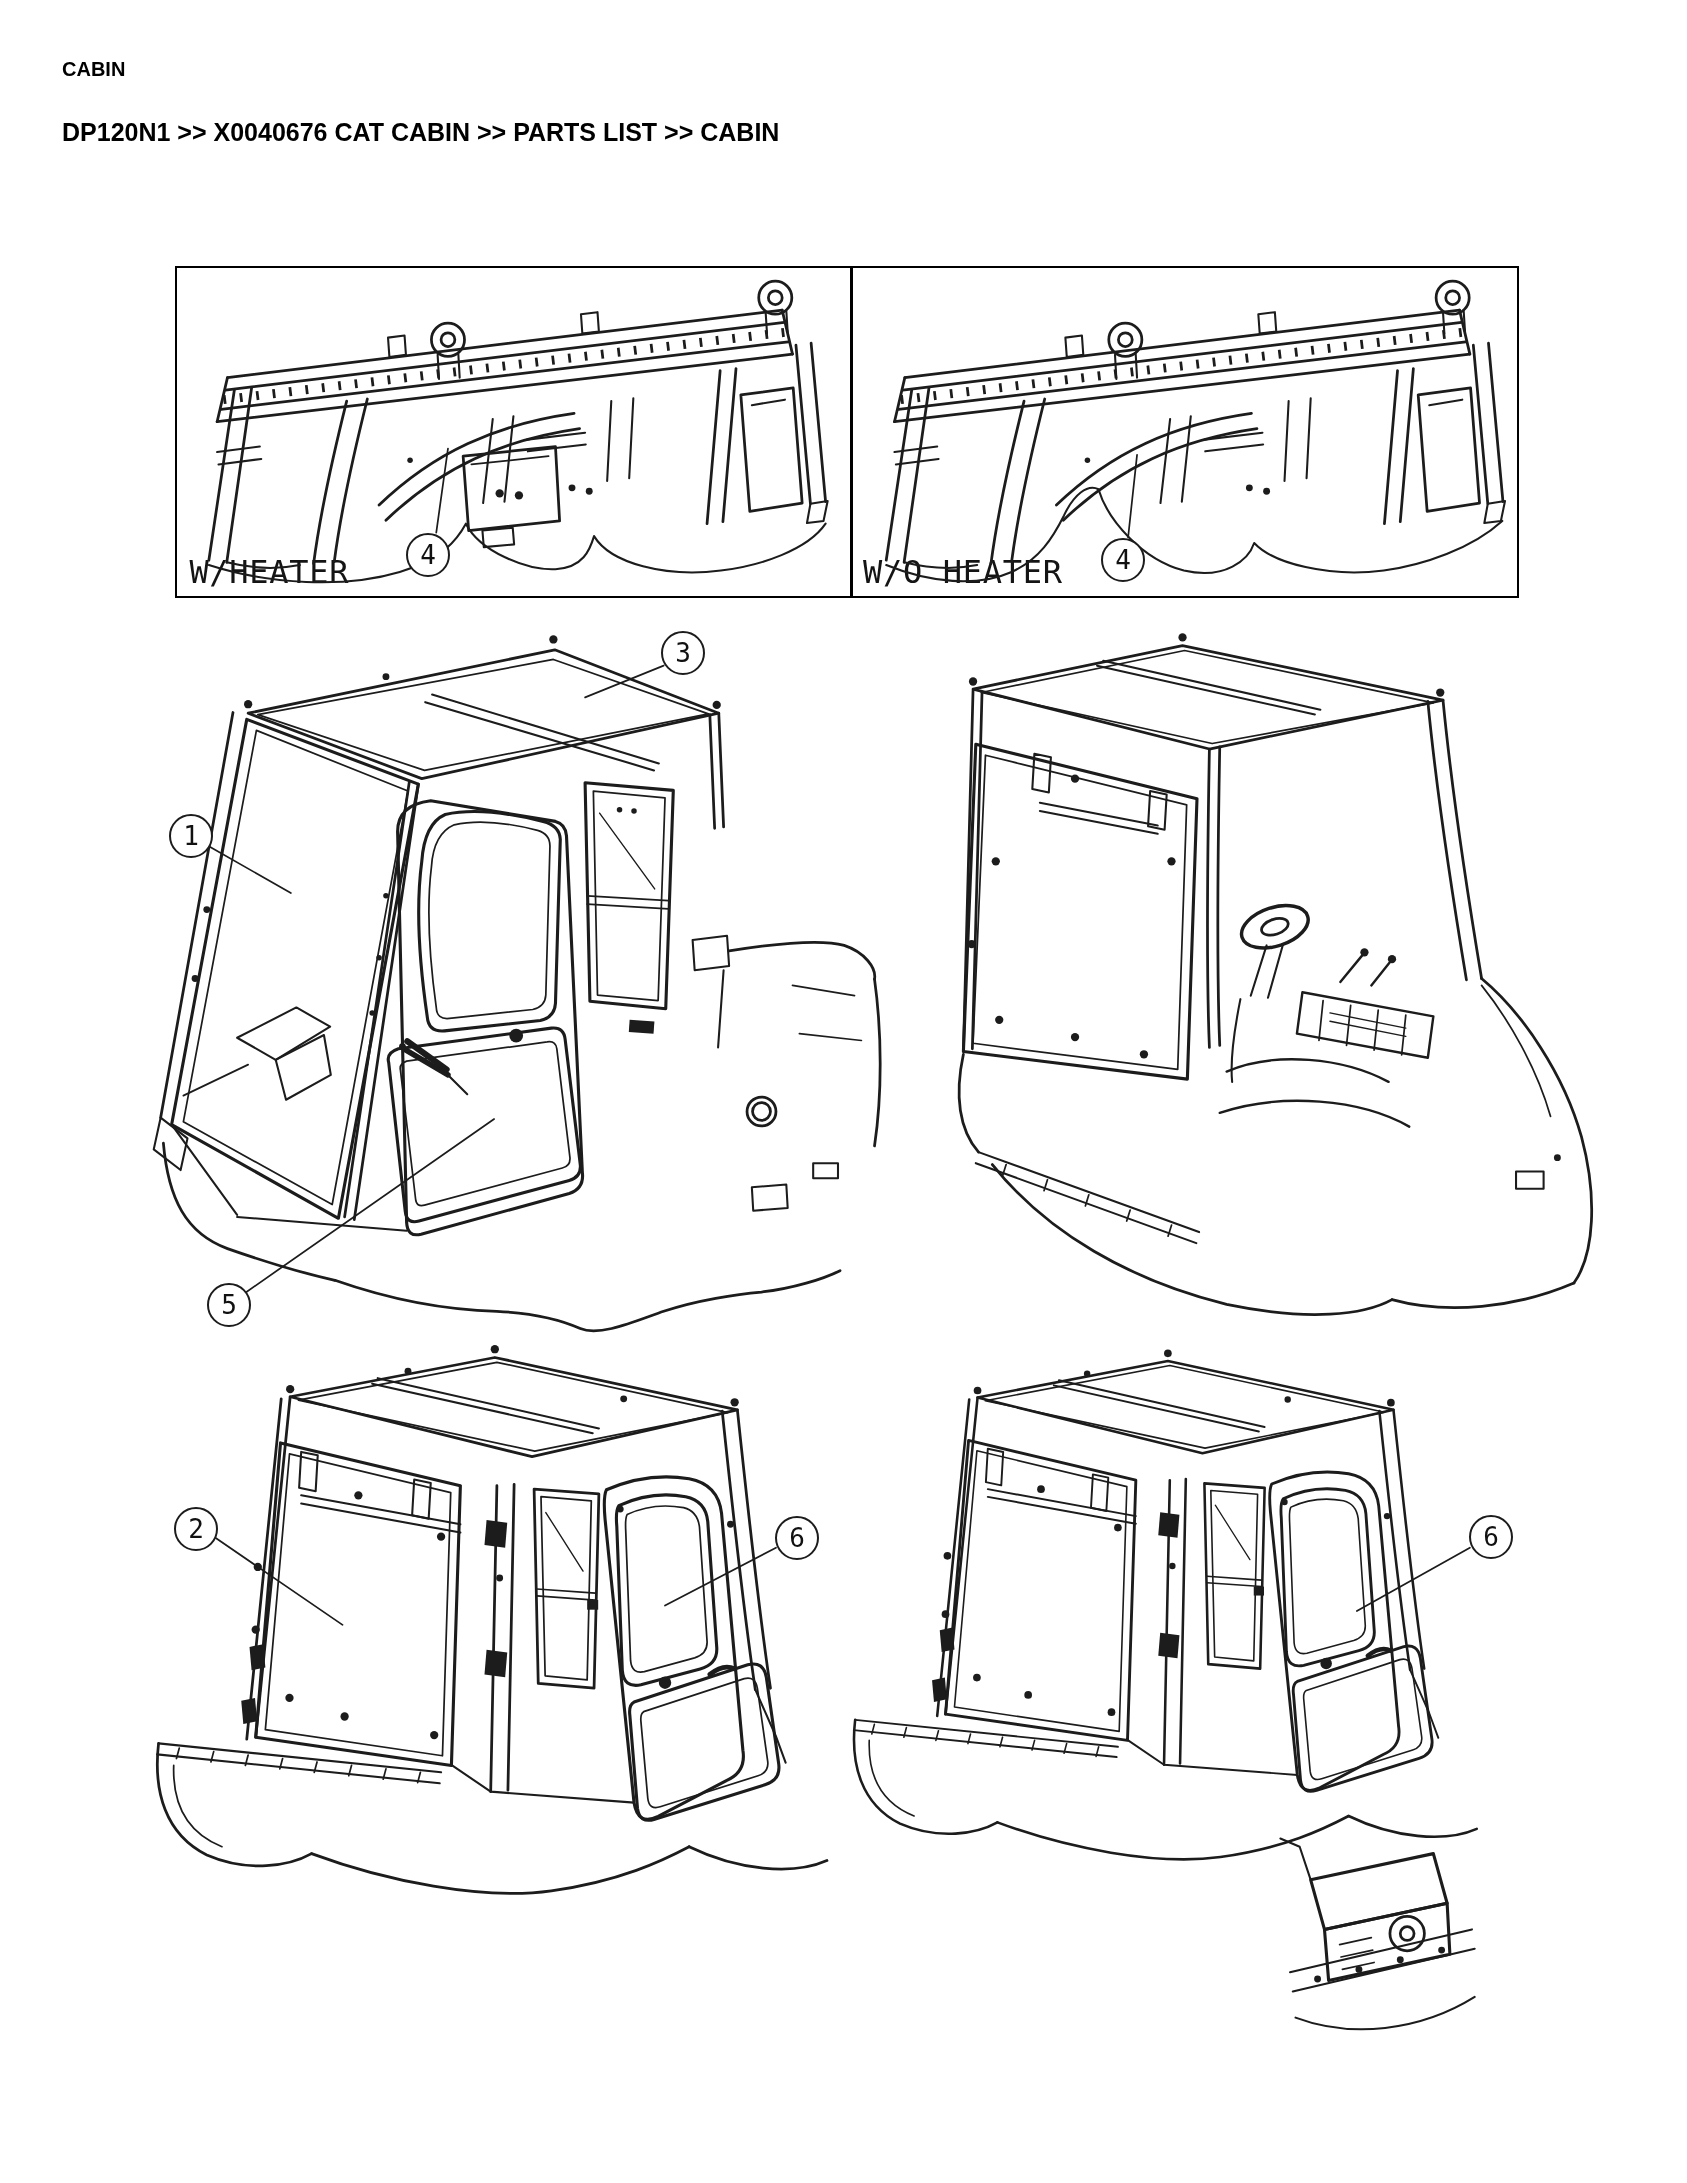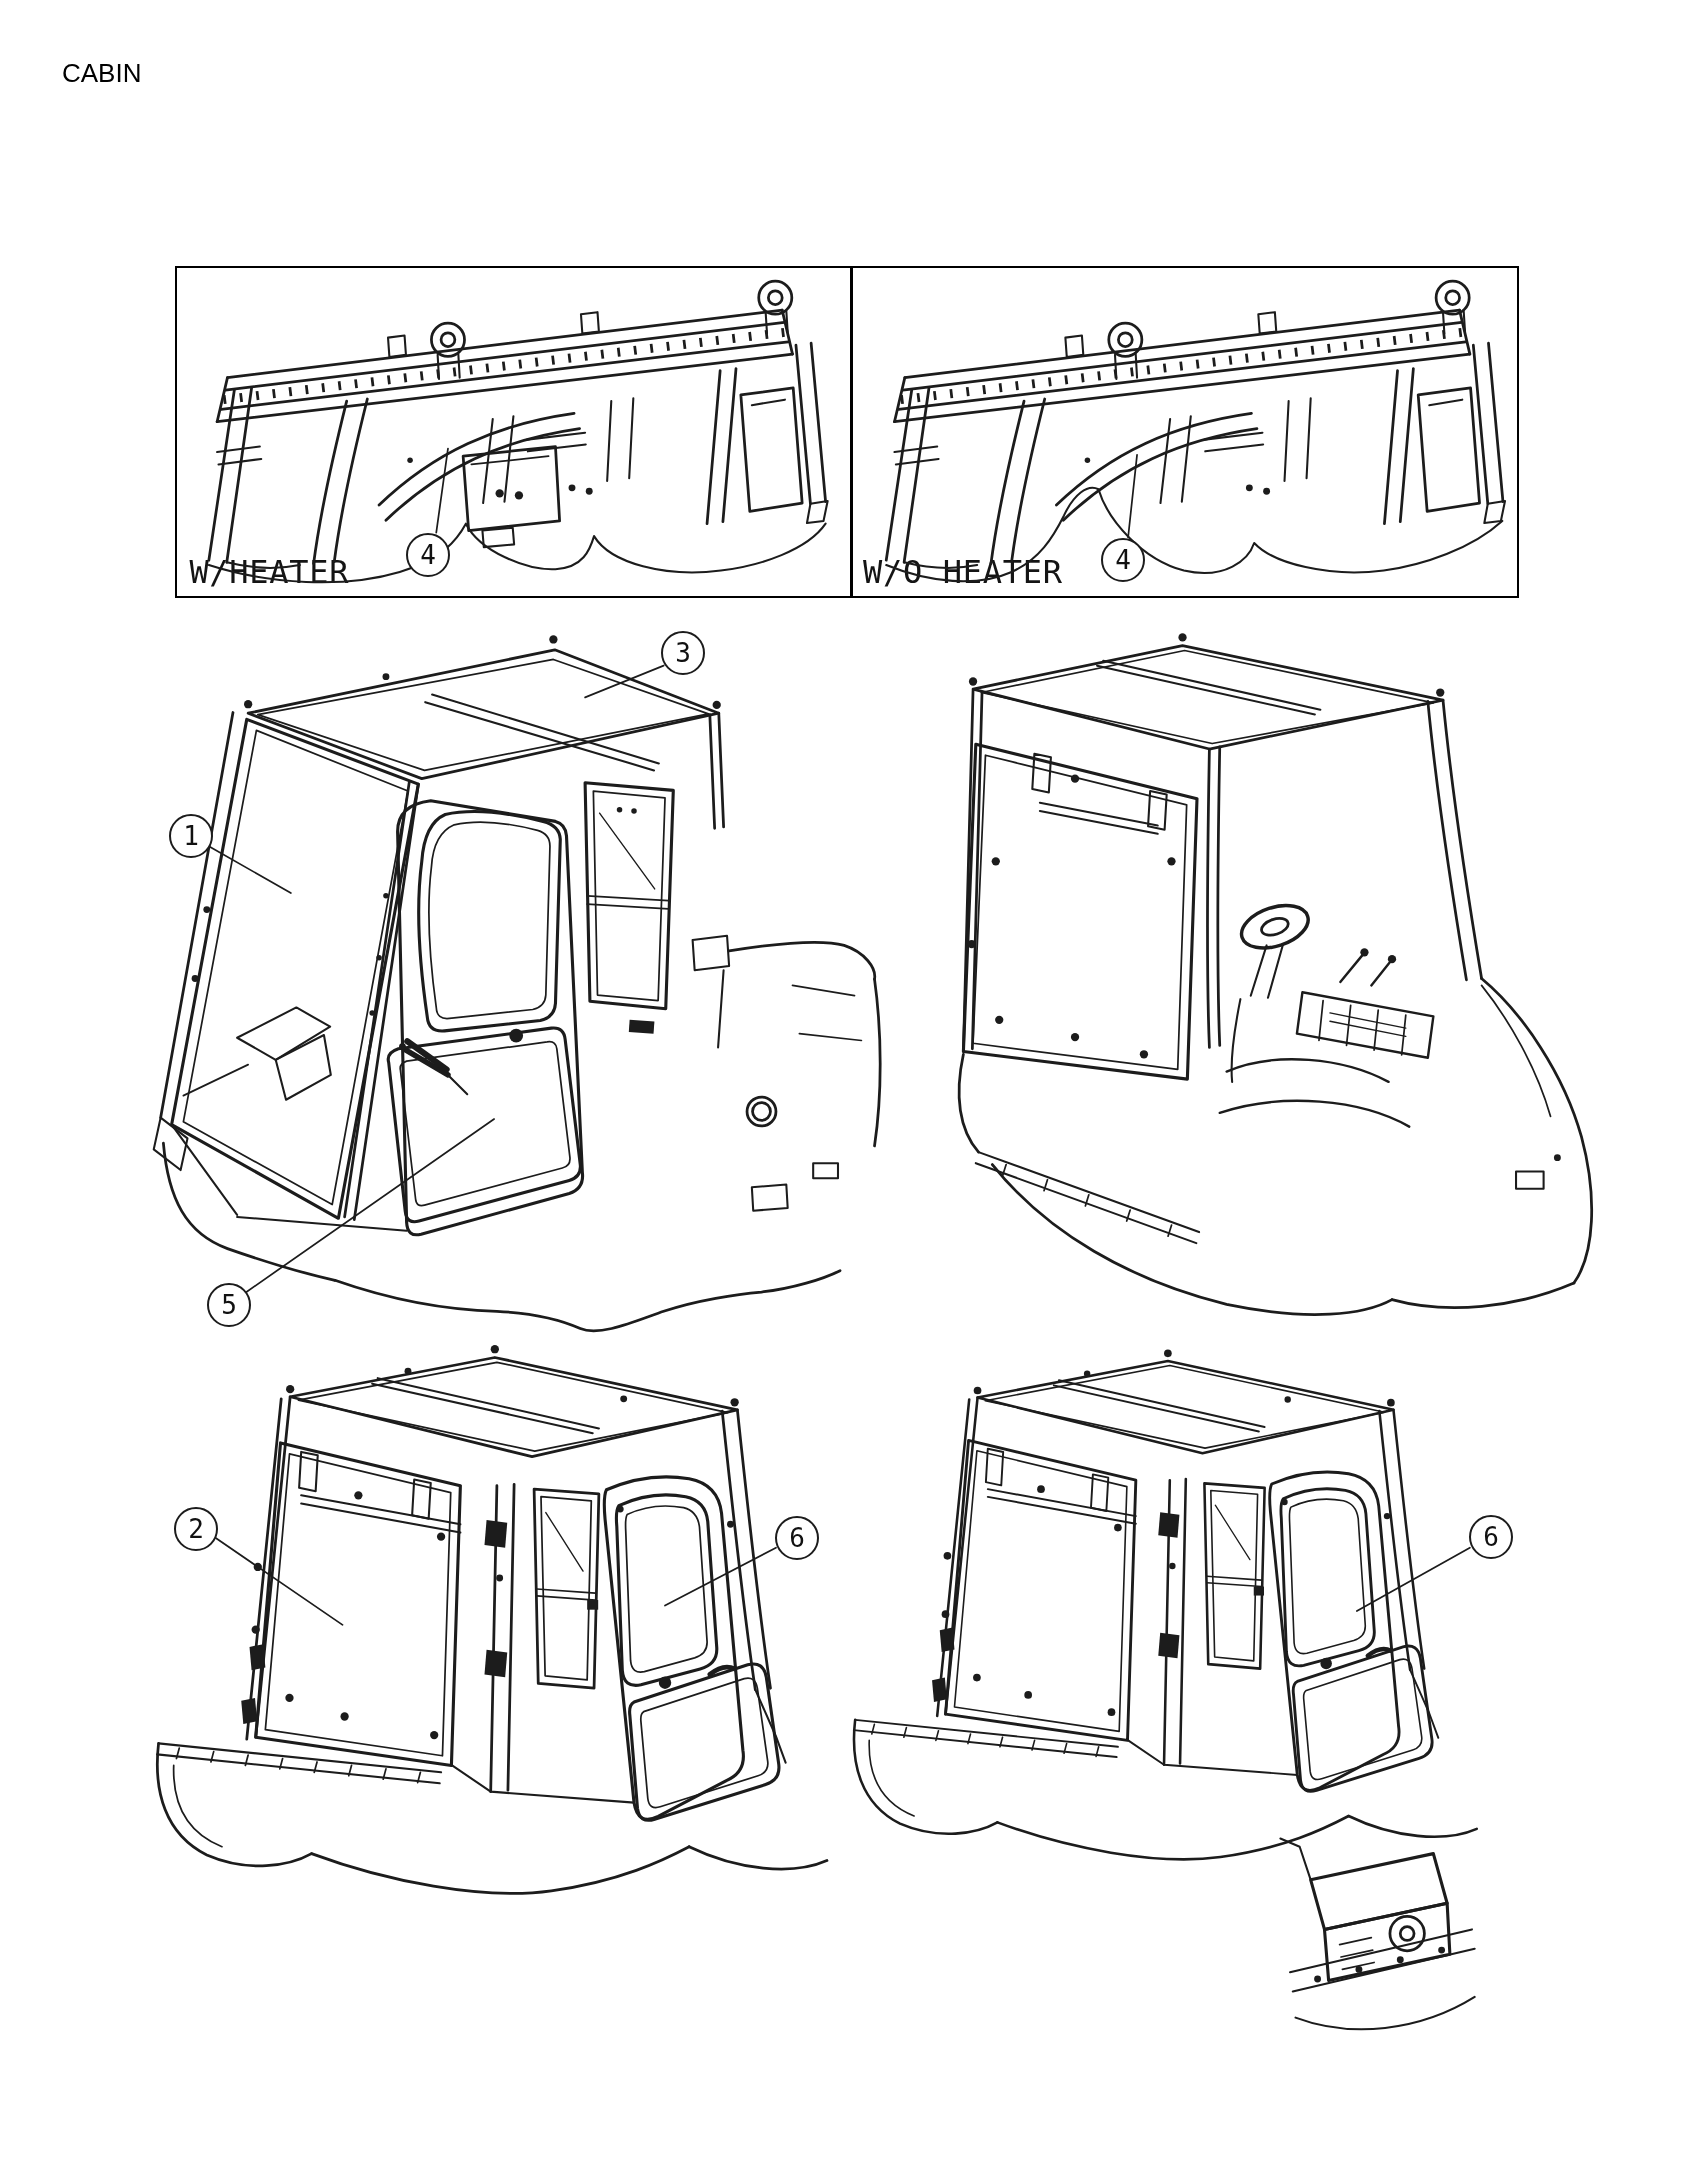--- a/index.html
+++ b/index.html
@@ -1,18 +1,18 @@
 <!DOCTYPE html>
 <html style="font-size:11px"><head>
 <meta charset="utf-8">
 <style>
   html,body{margin:0;padding:0;background:#ffffff;}
   .page{position:relative;width:1687px;height:2183px;background:#ffffff;overflow:hidden;
         font-family:"Liberation Sans",sans-serif;}
-  .doc-title{position:absolute;left:62px;top:58px;font-size:26px;font-weight:400;color:#000;}
+  .doc-title{position:absolute;left:62px;top:58px;font-size:20px;font-weight:700;color:#000;}
   .breadcrumb{position:absolute;left:62px;top:118px;font-size:25px;font-weight:700;color:#000;}
   .box{position:absolute;border:2.8px solid #000;box-sizing:border-box;background:transparent;}
   .box-top{left:163px;top:266px;width:1344px;height:332px;margin-left:12px;}
   .box-bottom{left:138px;top:1331px;width:1375px;height:726px;}
   .divider{position:absolute;top:0;bottom:0;width:2.8px;background:#000;}
   .divider-top{left:673px;}
   .divider-bottom{left:712px;}
   .panel-label{position:absolute;font-family:"DejaVu Sans Mono","Liberation Mono",monospace;
                font-size:32px;font-weight:500;color:#141414;letter-spacing:0.7px;white-space:nowrap;}
   .lbl-heater{left:12.4px;bottom:5.5px;}
@@ -25,20 +25,21 @@
            font-family:"DejaVu Sans Mono","Liberation Mono",monospace;font-size:26px;color:#111;
            cursor:pointer;z-index:5;}
   .art path,.art line,.art circle,.art ellipse,.art rect{vector-effect:none;}
 </style>
 </head>
 <body>
 
 <div class="page">
 
   <div class="doc-title">CABIN</div>
+  <div class="breadcrumb">DP120N1 &gt;&gt; X0040676 CAT CABIN &gt;&gt; PARTS LIST &gt;&gt; CABIN</div>
 
   <div class="box box-top">
     <div class="divider divider-top"></div>
     <div class="panel-label lbl-heater">W/HEATER</div>
     <div class="panel-label lbl-no-heater">W/O HEATER</div>
   </div>
 
 
   <svg class="art" width="1687" height="2183" viewBox="0 0 2448 3168" fill="none" stroke="#1c1c1c" stroke-width="4" stroke-linecap="round" stroke-linejoin="round">
 

